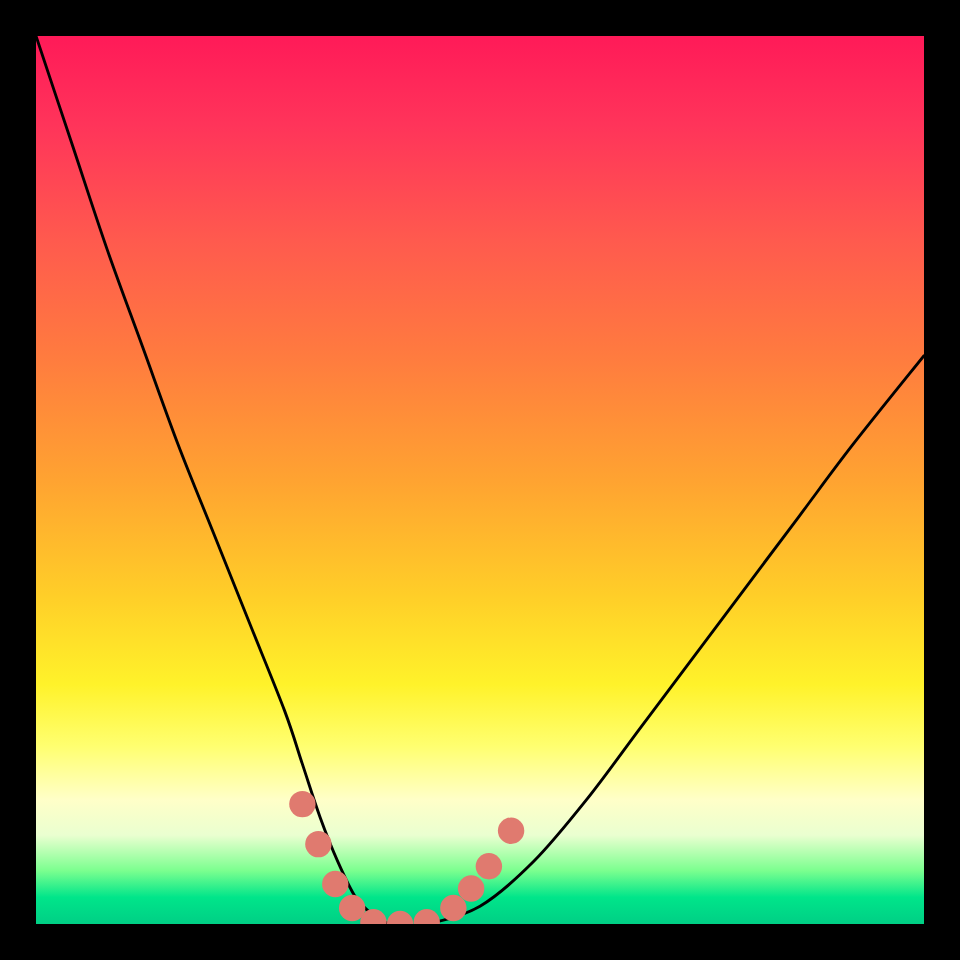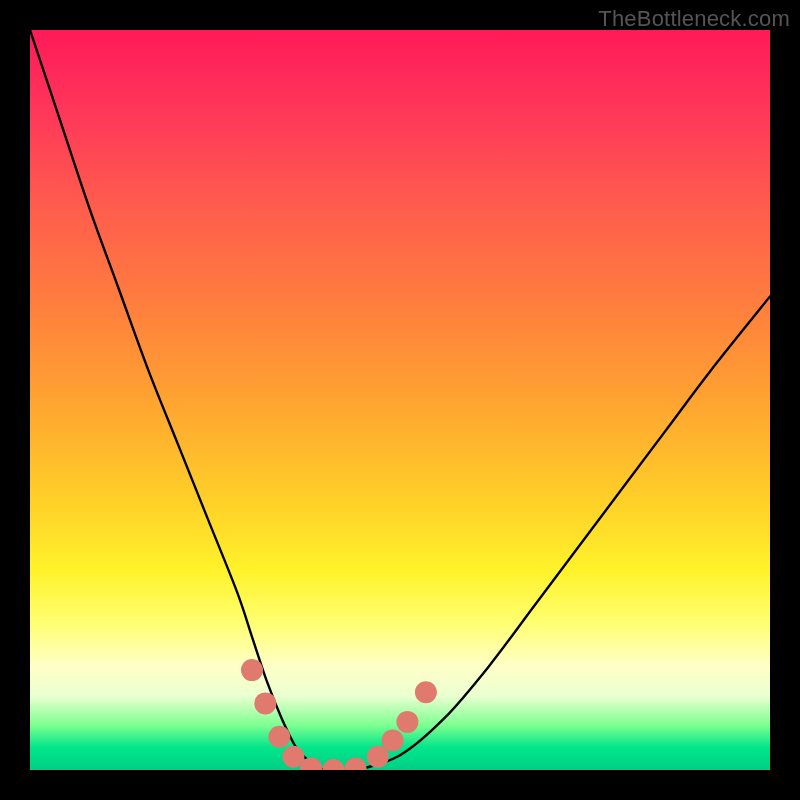--- a/index.html
+++ b/index.html
@@ -61,21 +61,20 @@
     inset: 0;
     width: 740px;
     height: 740px;
     display: block;
   }
 </style>
 </head>
 <body>
 
 <div class="outer">
-  <div class="watermark">TheBottleneck.com</div>
 
   <div class="plot-frame">
     <div class="gradient-bg"></div>
 
     <svg class="curve" viewBox="0 0 740 740" preserveAspectRatio="none">
       <path id="curve-path" fill="none" stroke="#000000" stroke-width="2.4" stroke-linecap="round" stroke-linejoin="round" d="M 0 0 C 4.933333333333334 14.799999999999992, 19.733333333333334 59.199999999999946, 29.6 88.79999999999995 C 39.46666666666667 118.39999999999996, 49.333333333333336 149.23333333333335, 59.2 177.60000000000002 C 69.06666666666666 205.9666666666667, 78.93333333333334 231.86666666666667, 88.8 259 C 98.66666666666666 286.1333333333333, 108.53333333333333 314.5, 118.4 340.4 C 128.26666666666668 366.29999999999995, 138.13333333333333 389.7333333333333, 148 414.4 C 157.86666666666667 439.06666666666666, 167.73333333333332 463.7333333333333, 177.6 488.4 C 187.46666666666667 513.0666666666666, 199.8 542.6666666666666, 207.20000000000002 562.4 C 214.60000000000002 582.1333333333333, 217.06666666666666 592, 222 606.8 C 226.93333333333334 621.5999999999999, 231.86666666666667 637.6333333333333, 236.8 651.2 C 241.73333333333335 664.7666666666668, 246.66666666666669 677.1, 251.60000000000002 688.2 C 256.53333333333336 699.3000000000001, 261.46666666666664 710.4, 266.4 717.8 C 271.3333333333333 725.1999999999999, 276.26666666666665 728.9, 281.2 732.6 C 286.1333333333333 736.3000000000001, 288.6 738.7666666666667, 296 740 C 303.4 741.2333333333333, 313.2666666666667 742.4666666666667, 325.6 740 C 337.93333333333334 737.5333333333333, 355.2 733.8333333333334, 370 725.2 C 384.8 716.5666666666667, 399.6 703, 414.40000000000003 688.2 C 429.20000000000005 673.4000000000001, 444 654.9, 458.8 636.4 C 473.6 617.9, 488.40000000000003 596.9333333333334, 503.20000000000005 577.2 C 518 557.4666666666667, 532.8000000000001 537.7333333333333, 547.6 518 C 562.4 498.26666666666665, 577.2 478.53333333333336, 592 458.8 C 606.8 439.06666666666666, 621.5999999999999 419.3333333333333, 636.4 399.59999999999997 C 651.2 379.8666666666666, 663.5333333333334 362.59999999999997, 680.8000000000001 340.4 C 698.0666666666667 318.2, 730.1333333333333 278.7333333333333, 740 266.4"></path>
       <g id="markers-group">
           <circle cx="222" cy="640.1" r="11" fill="#e07a6f"></circle>
           <circle cx="235.32" cy="673.4" r="11" fill="#e07a6f"></circle>
           <circle cx="249.38000000000002" cy="706.7" r="11" fill="#e07a6f"></circle>

